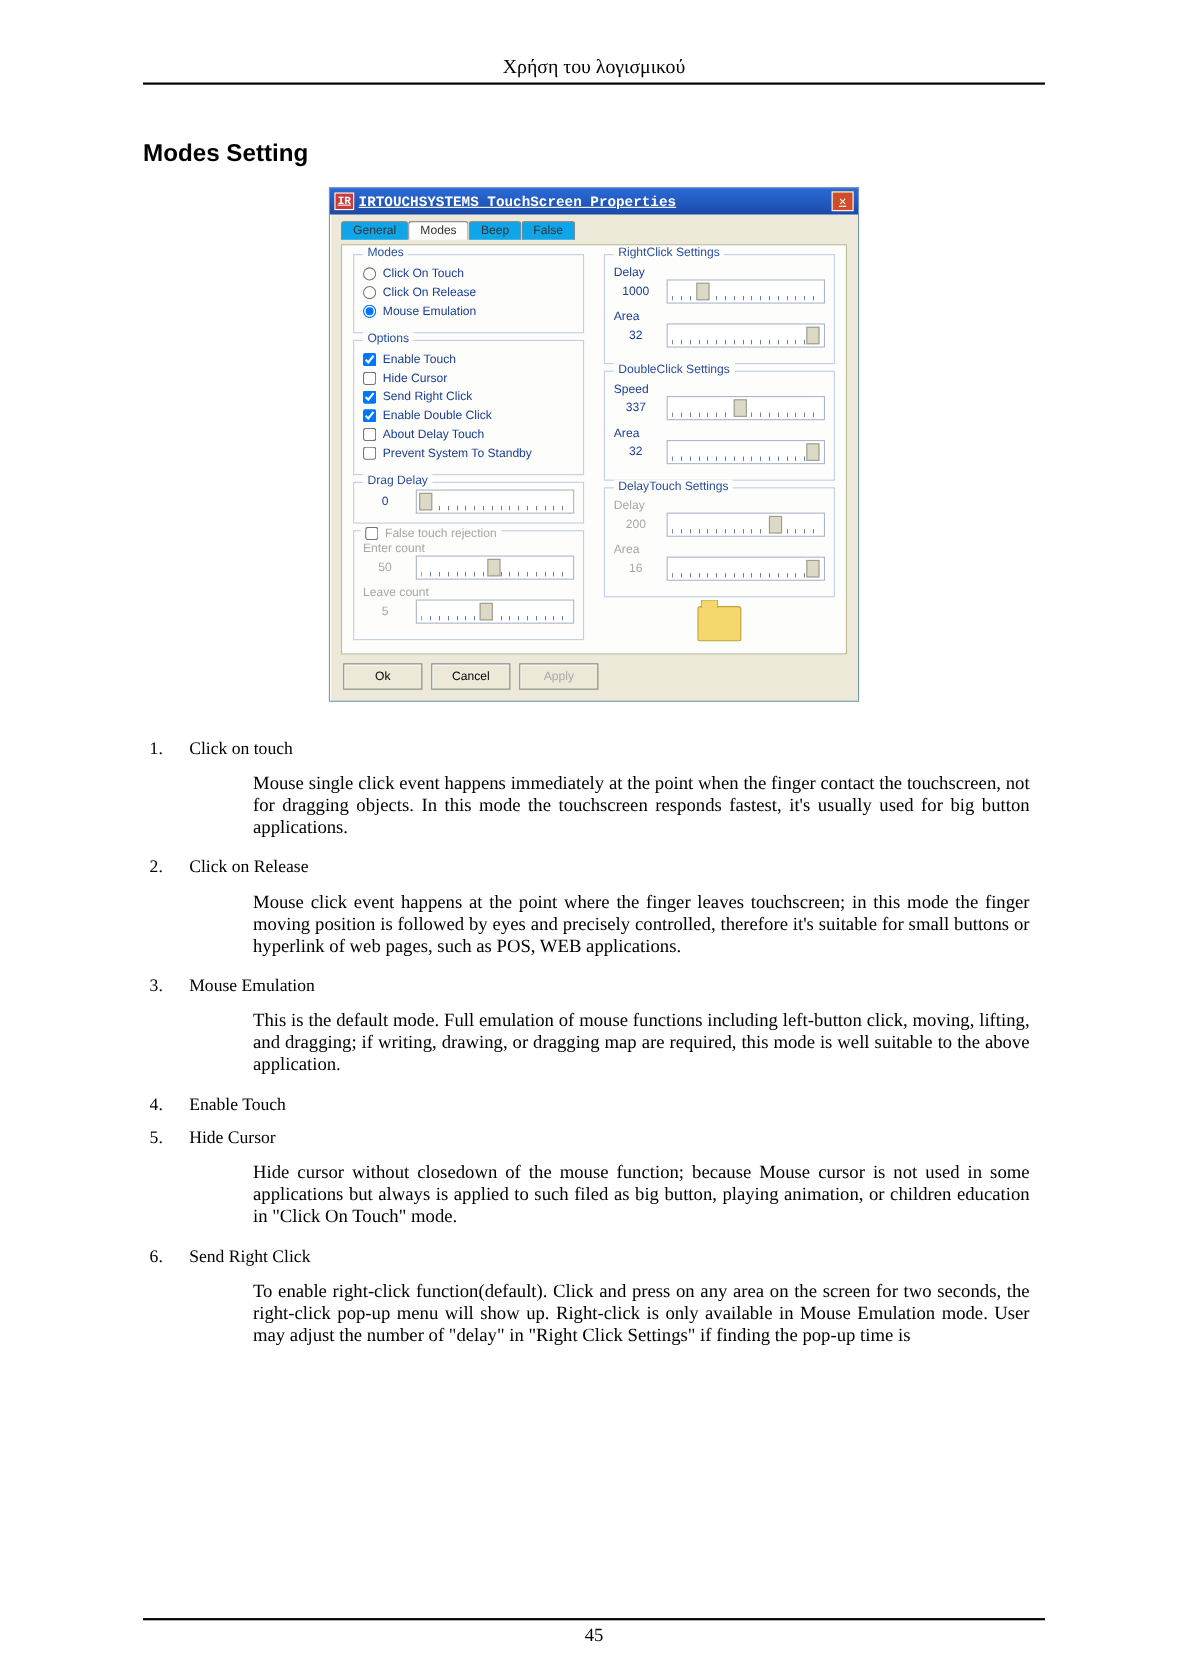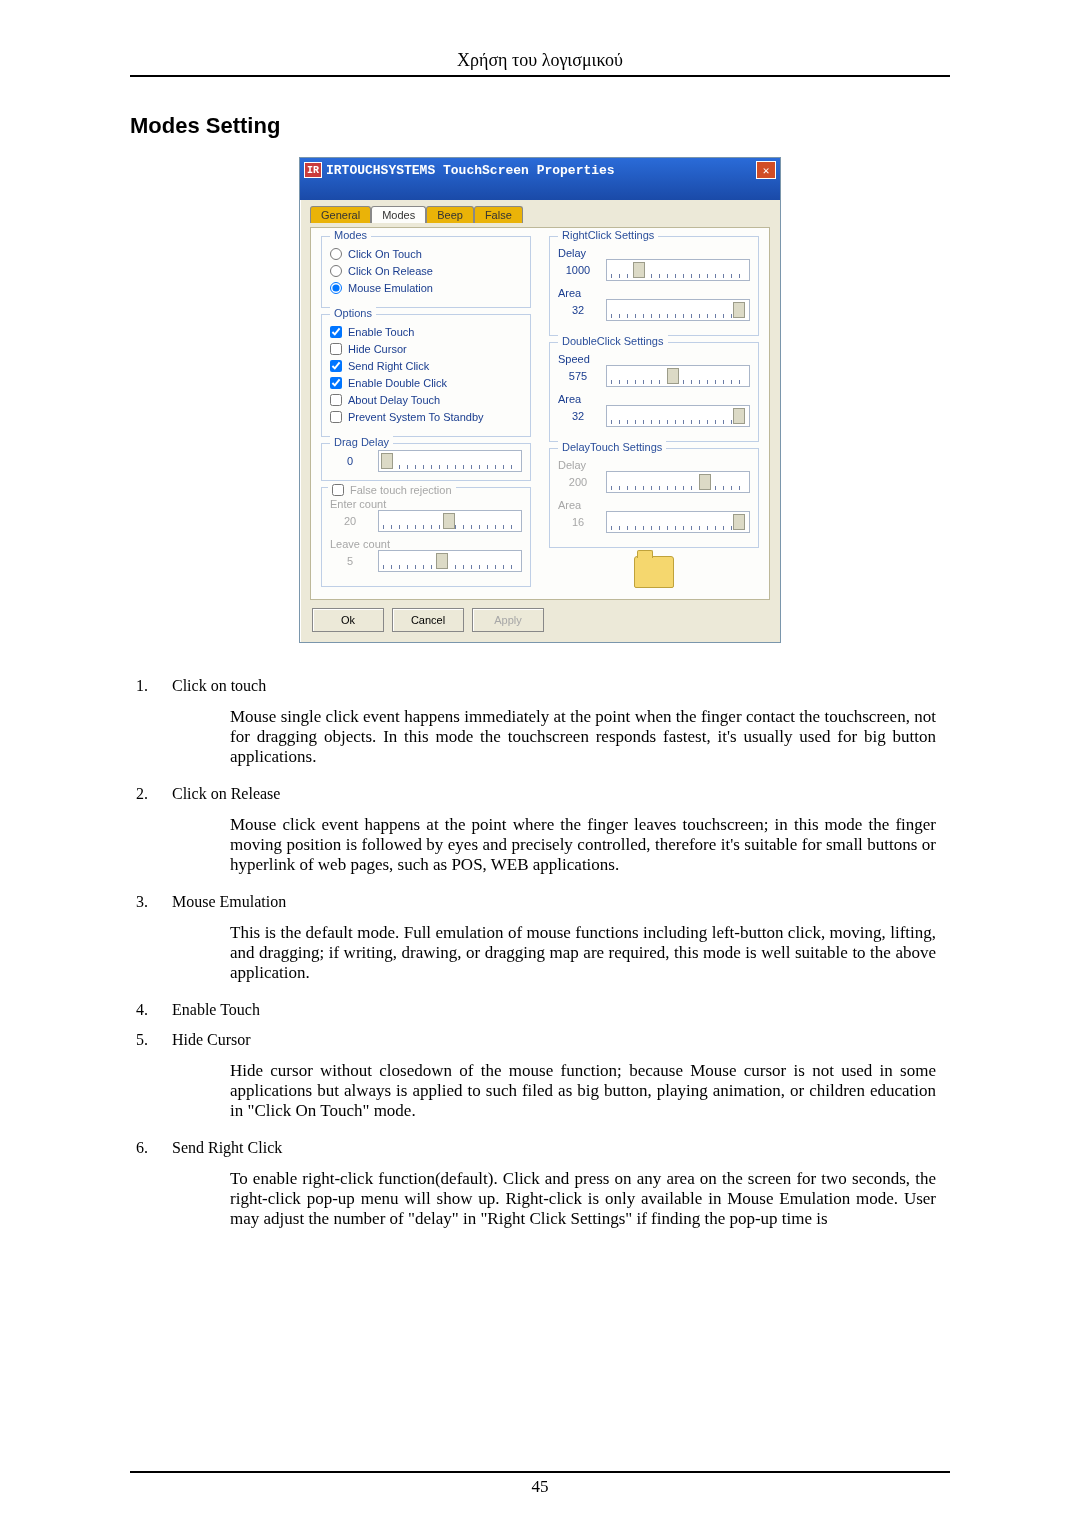--- a/index.html
+++ b/index.html
@@ -14,21 +14,21 @@
     height: 1527px;
     position: relative;
     box-sizing: border-box;
     padding: 50px 130px 40px 130px;
   }
   .running-head {
     text-align: center;
     font-size: 18px;
     border-bottom: 2px solid #000;
     padding-bottom: 4px;
-    margin-bottom: 36px;
+    margin-bottom: 49px;
   }
   .section-title {
     font-family: Arial, sans-serif;
     font-weight: bold;
     font-size: 22px;
     margin-bottom: 18px;
   }
   .dialog-wrap {
     display: flex;
     justify-content: center;
@@ -41,24 +41,25 @@
     background: #ece9d8;
     border: 1px solid #7a96ac;
     box-shadow: 1px 1px 0 #fff inset;
   }
   .titlebar {
     background: linear-gradient(#2a6bd8, #1a4aa8);
     color: #fff;
     font-family: "Courier New", monospace;
     font-weight: bold;
     font-size: 13px;
-    padding: 3px 4px 21px 4px;
+    padding: 3px 4px 3px 4px;
     display: flex;
     align-items: center;
     justify-content: space-between;
+    text-decoration: underline;
   }
   .titlebar .left {
     display: flex;
     align-items: center;
     gap: 4px;
   }
   .title-icon {
     width: 16px;
     height: 14px;
     background: #c93c3c;
@@ -87,21 +88,21 @@
   }
   .tabs {
     display: flex;
     gap: 0;
     margin-bottom: 4px;
   }
   .tab {
     border: 1px solid #888;
     border-bottom: none;
     padding: 2px 10px;
-    background: #eab308;
+    background: #0ea5e9;
     border-radius: 3px 3px 0 0;
     color: #333;
     font-size: 11px;
   }
   .tab.active {
     background: #fdfdfb;
     font-weight: normal;
   }
   .panel {
     border: 1px solid #bdb899;
@@ -328,21 +329,21 @@
               </div>
 
               <div class="group">
                 <label class="check-row disabled" style="position:absolute;top:-9px;left:6px;background:#fdfdfb;padding:0 4px">
                   <input type="checkbox" style="">
                     <span>False touch rejection</span>
                 </label>
                 <div class="slider-block disabled">
                   <div class="slider-label disabled">Enter count</div>
                   <div class="slider-row">
-                    <div class="val-box disabled">20</div>
+                    <div class="val-box disabled">50</div>
                     <div class="track">
                         <div class="ticks"></div>
                         <div class="thumb" style="left:45%"></div>
                       </div>
                   </div>
                 </div>
                 <div class="slider-block disabled">
                   <div class="slider-label disabled">Leave count</div>
                   <div class="slider-row">
                     <div class="val-box disabled">5</div>
@@ -378,21 +379,21 @@
                       </div>
                   </div>
                 </div>
               </div>
 
               <div class="group">
                 <span class="group-title">DoubleClick Settings</span>
                 <div class="slider-block">
                   <div class="slider-label">Speed</div>
                   <div class="slider-row">
-                    <div class="val-box">575</div>
+                    <div class="val-box">337</div>
                     <div class="track">
                         <div class="ticks"></div>
                         <div class="thumb" style="left:42%"></div>
                       </div>
                   </div>
                 </div>
                 <div class="slider-block">
                   <div class="slider-label">Area</div>
                   <div class="slider-row">
                     <div class="val-box">32</div>

